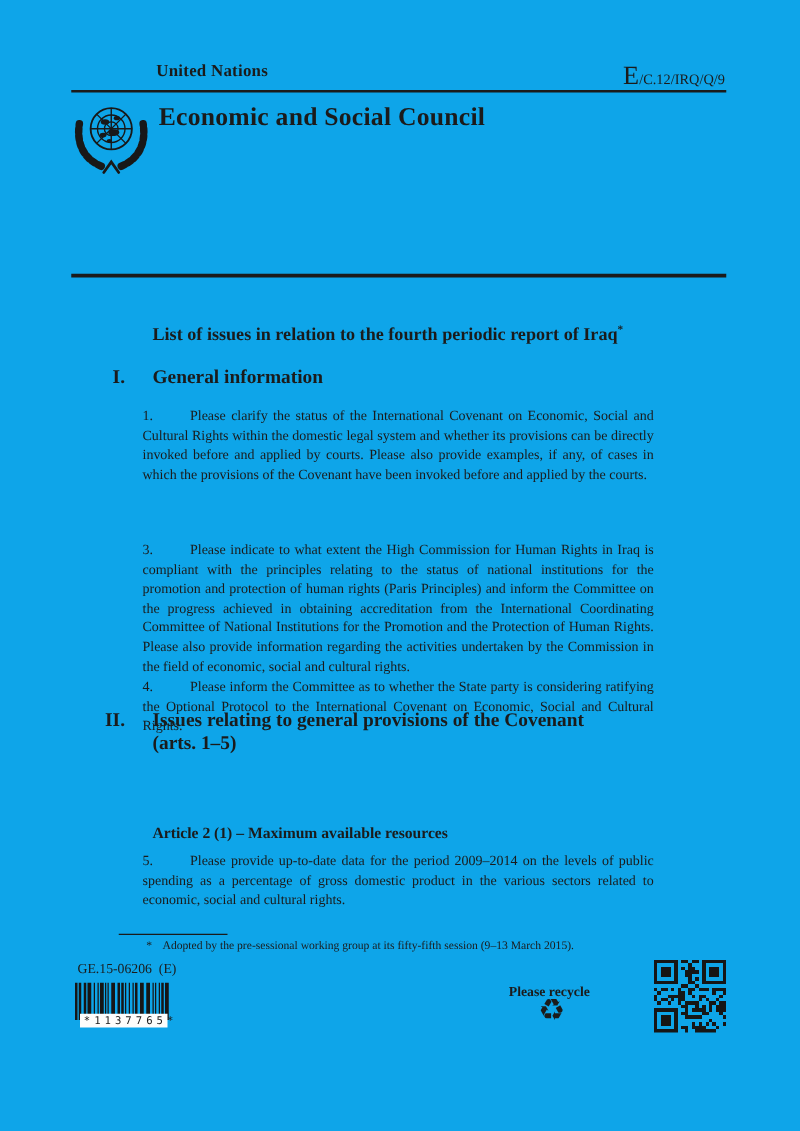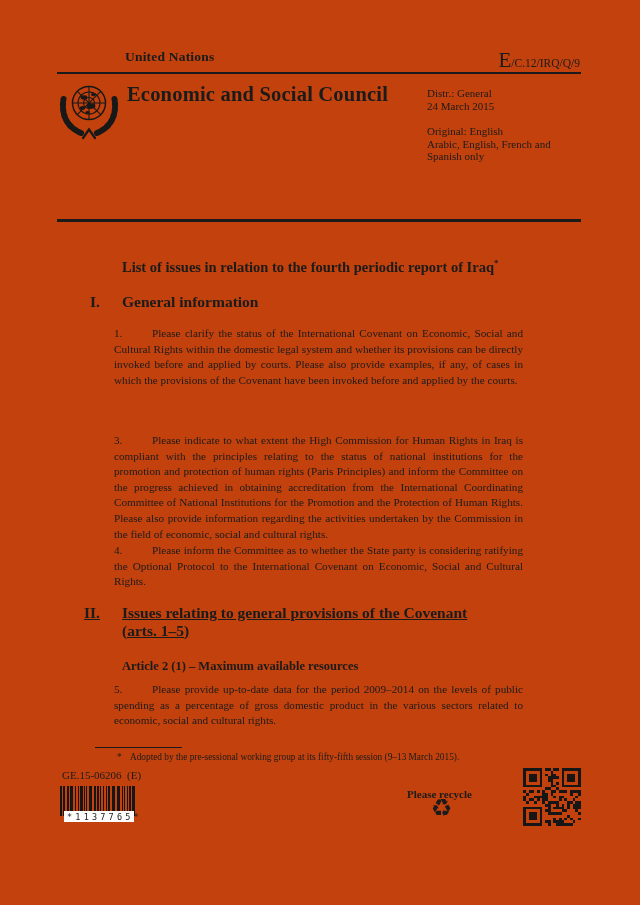--- a/index.html
+++ b/index.html
@@ -1,19 +1,19 @@
 <!DOCTYPE html>
 <html><head>
 <meta charset="utf-8">
 <style>
   html,body{margin:0;padding:0;background:#e8e8e8;}
   #page{
     position:relative;
     width:640px;height:905px;
-    background:#c2410c;
+    background:#0ea5e9;
     font-family:"Liberation Serif","DejaVu Serif",serif;
     color:#1b1b1b;
     overflow:hidden;
     margin:0 auto;
   }
   .abs{position:absolute;}
 
   
   #un-label{left:125px;top:49px;font-size:13.5px;font-weight:bold;letter-spacing:.2px;}
   #doc-symbol{right:60px;top:50px;white-space:nowrap;}
@@ -26,21 +26,21 @@
   #info-langs{margin-top:13px;width:146px;}
   #rule-thick{left:57px;top:219px;width:524px;height:3px;background:#1b1b1b;}
 
   
   #committee{left:62px;top:226px;font-size:12px;font-weight:bold;}
   #doc-title{left:122px;top:258px;font-size:14.5px;font-weight:bold;white-space:nowrap;}
   #doc-title sup{font-size:9px;vertical-align:6px;}
   .sec-numeral{left:57px;width:43px;text-align:right;font-size:15.5px;font-weight:bold;}
   .sec-heading{left:122px;font-size:15.5px;font-weight:bold;line-height:17.5px;}
   #sec1-num,#sec1-head{top:293px;}
-  #sec2-num,#sec2-head{top:604px;text-decoration:underline;}
+  #sec2-num,#sec2-head{top:568px;}
   #sec2-head{width:380px;}
   #article-subheading{left:122px;top:659px;font-size:12.5px;font-weight:bold;white-space:nowrap;}
   .para{left:114px;width:409px;font-size:11.2px;line-height:15.6px;text-align:justify;}
   .para .pnum{display:inline-block;width:38px;}
   #p1{top:326px;} #p2{top:395px;} #p3{top:433px;} #p4{top:543px;} #p5{top:682px;}
 
   
   #fn-rule{left:95px;top:747px;width:87px;height:1px;background:#1b1b1b;}
   #footnote{left:114px;top:751px;width:430px;font-size:9.3px;line-height:12px;}
   #footnote .fn-marker{display:inline-block;width:13px;padding-left:3px;}
@@ -88,28 +88,20 @@
       <g stroke="#181818" fill="none" stroke-linecap="round">
         <path d="M 23 55 C 9 49 3 37 5.5 21" stroke-width="6" stroke-dasharray="3.1 2.7"></path>
         <path d="M 39 55 C 53 49 59 37 56.5 21" stroke-width="6" stroke-dasharray="3.1 2.7"></path>
         <path d="M 25 60 L 31 51.5 L 37 60" stroke-width="2.2"></path>
       </g>
     </svg>
   </div>
 
   <div class="abs" id="council-title">Economic and Social Council</div>
 
-  <div class="abs" id="info-block">
-    <div>Distr.: General</div>
-    <div>24 March 2015</div>
-    <div id="info-langs">
-      <div>Original: English</div>
-      <div>Arabic, English, French and Spanish only</div>
-    </div>
-  </div>
 
   <div class="abs" id="rule-thick"></div>
 
 
   <div class="abs" id="doc-title"><span>List of issues in relation to the fourth periodic report of Iraq</span><sup>*</sup></div>
 
   <div class="abs sec-numeral" id="sec1-num">I.</div>
   <div class="abs sec-heading" id="sec1-head">General information</div>
 
   <div class="abs para" id="p1"><span class="pnum">1.</span><span>Please clarify the status of the International Covenant on Economic, Social and Cultural Rights within the domestic legal system and whether its provisions can be directly invoked before and applied by courts. Please also provide examples, if any, of cases in which the provisions of the Covenant have been invoked before and applied by the courts.</span></div>

